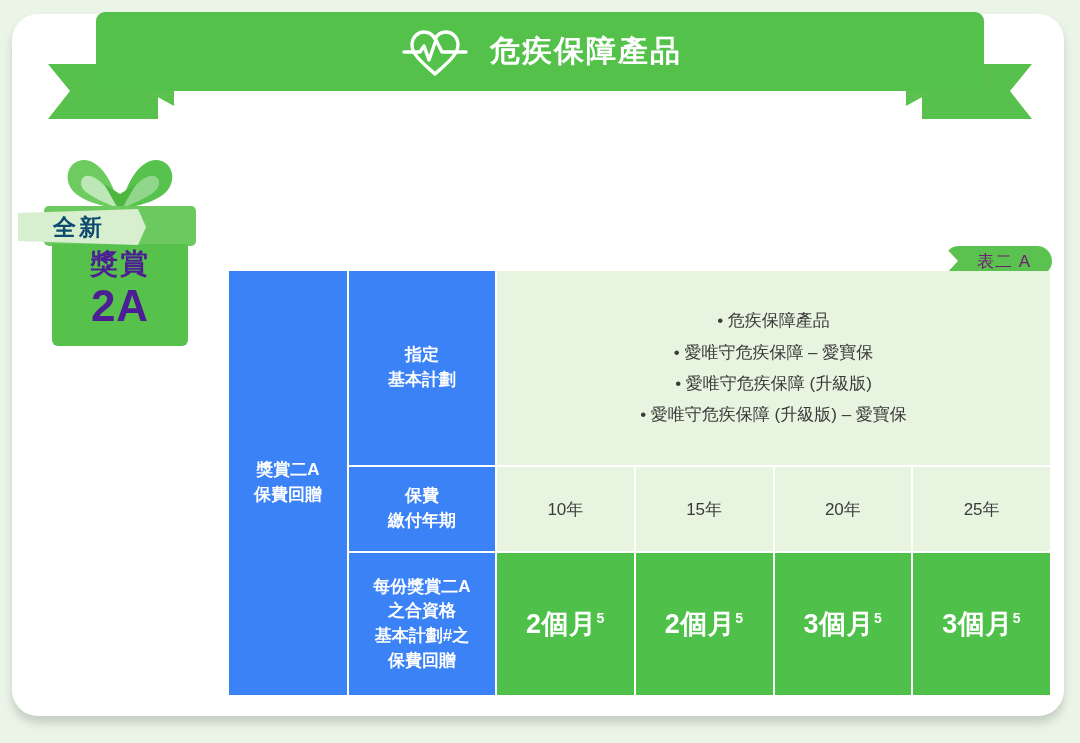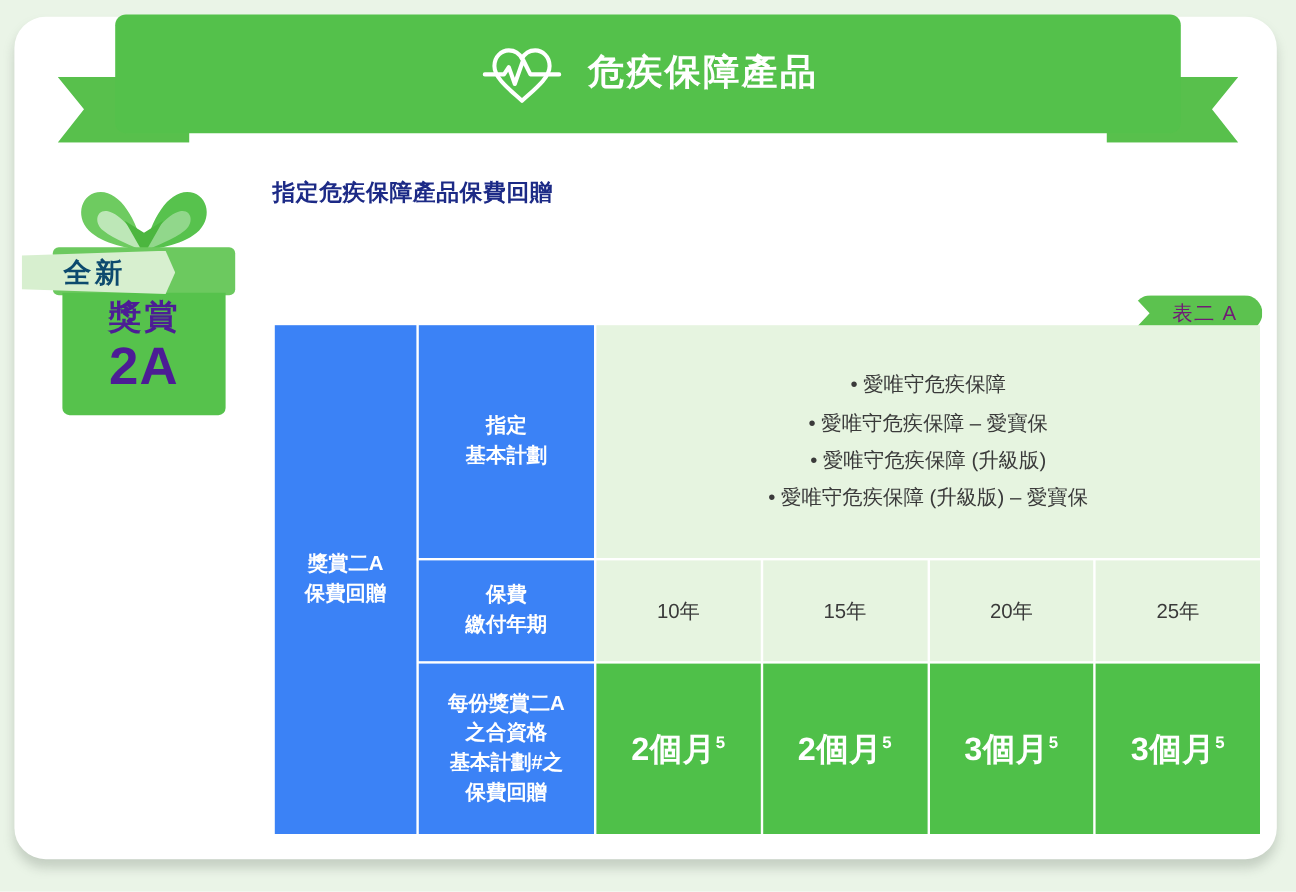--- a/index.html
+++ b/index.html
@@ -67,21 +67,21 @@
   }
   .ribbon-fold.right {
     left: 906px;
     clip-path: polygon(0 0, 76px 0, 0 42px);
   }
   .ribbon-main {
     position: absolute;
     left: 96px;
     top: 12px;
     width: 888px;
-    height: 99px;
+    height: 79px;
     background: #54c14b;
     border-radius: 9px;
     display: flex;
     align-items: center;
     justify-content: center;
     gap: 18px;
   }
   .heart-icon {
     width: 74px;
     height: 52px;
@@ -299,39 +299,38 @@
     <div class="gift-body"></div>
     <div class="gift-label">
       <span class="l1">獎賞</span>
       <span class="l2">2A</span>
     </div>
     <div class="gift-tag">
       <span>全新</span>
     </div>
   </div>
 
-  <div class="subtitle">指定危疾保障產品保費回贈</div>
 
   <div class="table-tag">
     <span>表二 A</span>
   </div>
 
   <table class="tbl">
     <tbody>
         <tr>
       <td class="c-head rowlabel r1" rowspan="3">
         <div>獎賞二A</div>
         <div>保費回贈</div>
       </td>
       <td class="c-head sub r1">
         <div>指定</div>
         <div>基本計劃</div>
       </td>
       <td class="c-light plans r1" colspan="4">
-        <div>• 愛唯守危疾保障</div>
+        <div>• 危疾保障產品</div>
         <div>• 愛唯守危疾保障 – 愛寶保</div>
         <div>• 愛唯守危疾保障 (升級版)</div>
         <div>• 愛唯守危疾保障 (升級版) – 愛寶保</div>
       </td>
     </tr>
     <tr>
       <td class="c-head sub r2">
         <div>保費</div>
         <div>繳付年期</div>
       </td>

